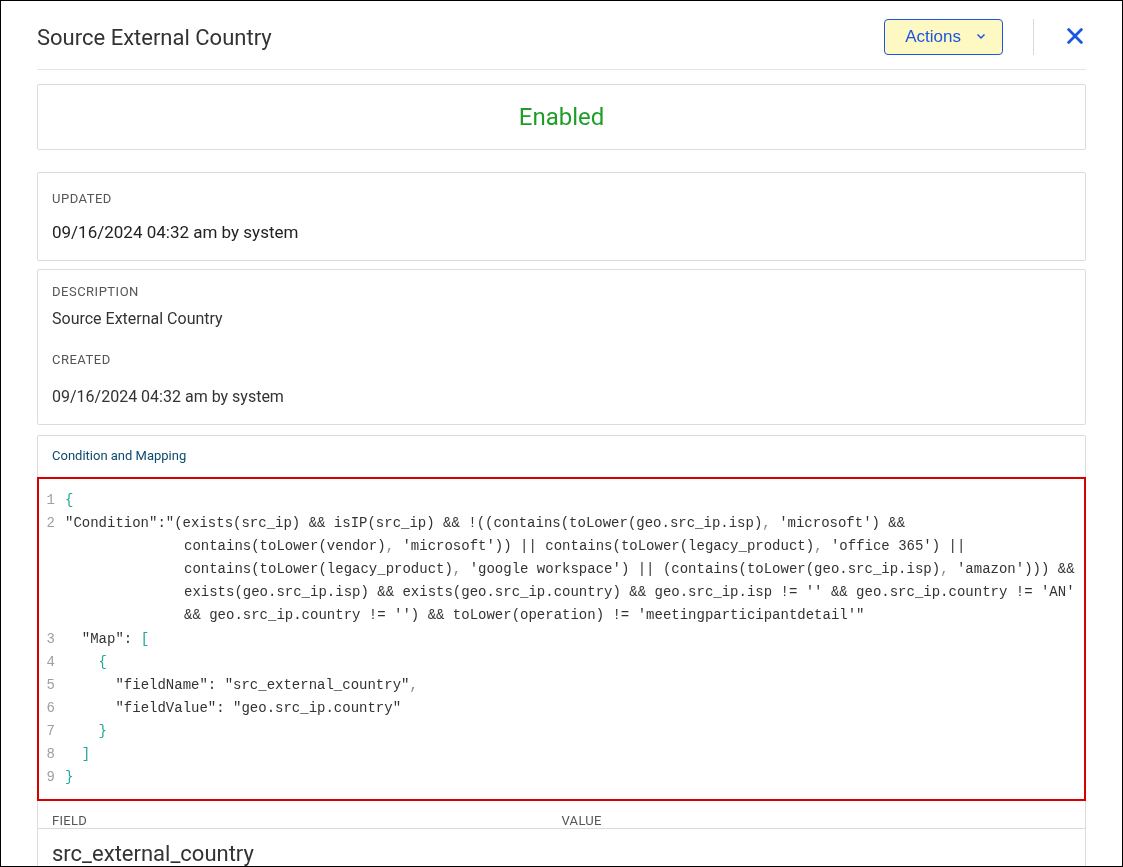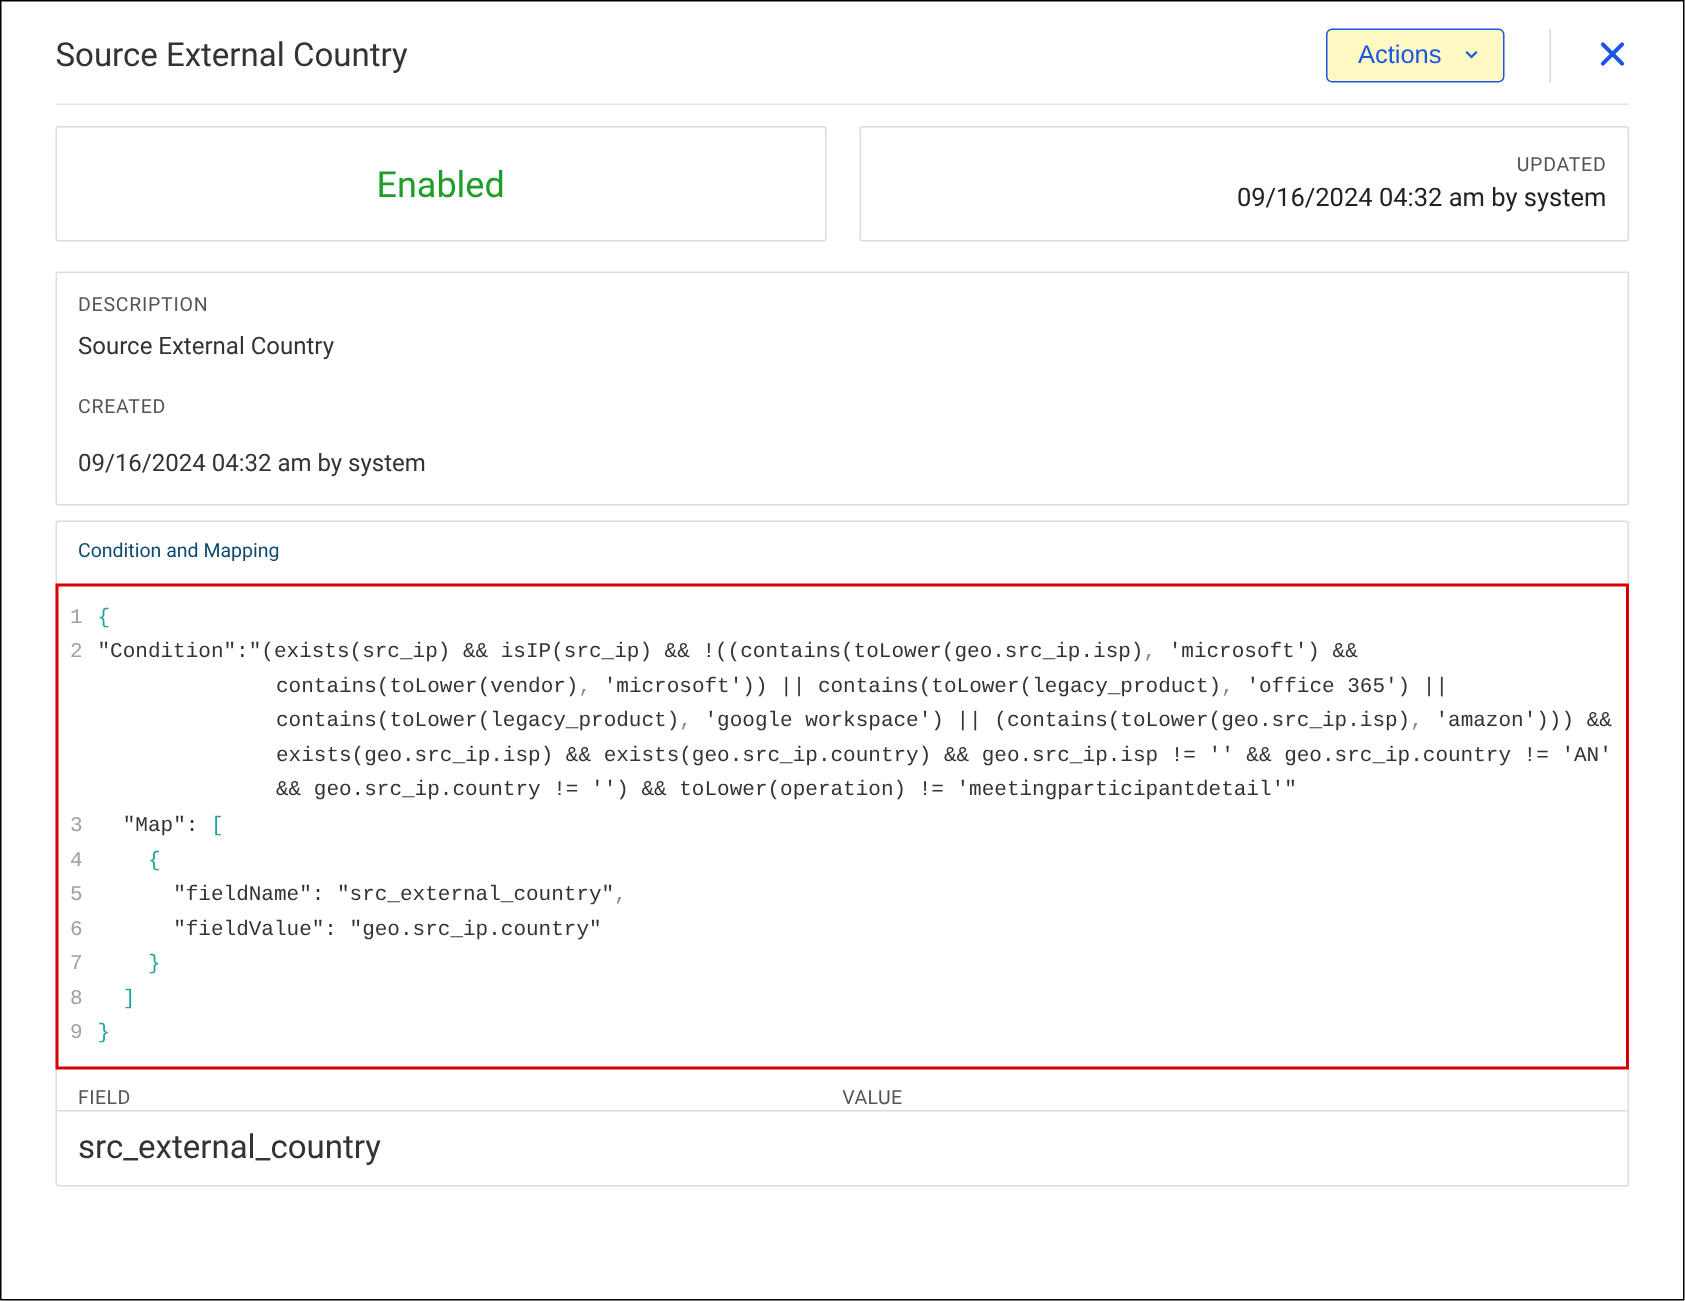--- a/index.html
+++ b/index.html
@@ -66,44 +66,45 @@
     cursor: pointer;
     padding: 0;
     display: flex;
     align-items: center;
     justify-content: center;
   }
   .close-btn svg { width: 22px; height: 22px; }
   .row {
     display: flex;
     gap: 22px;
-    margin-bottom: 20px;
+    margin-bottom: 8px;
+    flex-direction: column;
   }
   .card {
     border: 1px solid #dcdcdc;
     border-radius: 2px;
     padding: 18px 14px;
     flex: 1;
   }
   .card-center {
     display: flex;
     align-items: center;
     justify-content: center;
   }
   .enabled {
     color: #1f9e27;
     font-size: 24px;
     font-weight: 400;
   }
   .card-stack {
     display: flex;
     flex-direction: column;
-    align-items: flex-end;
+    align-items: flex-start;
     justify-content: center;
-    gap: 4px;
+    gap: 16px;
   }
   .small-label {
     text-transform: uppercase;
     letter-spacing: 0.5px;
     font-size: 13px;
     color: #555;
     font-weight: 400;
   }
   .updated-value {
     font-size: 17px;

